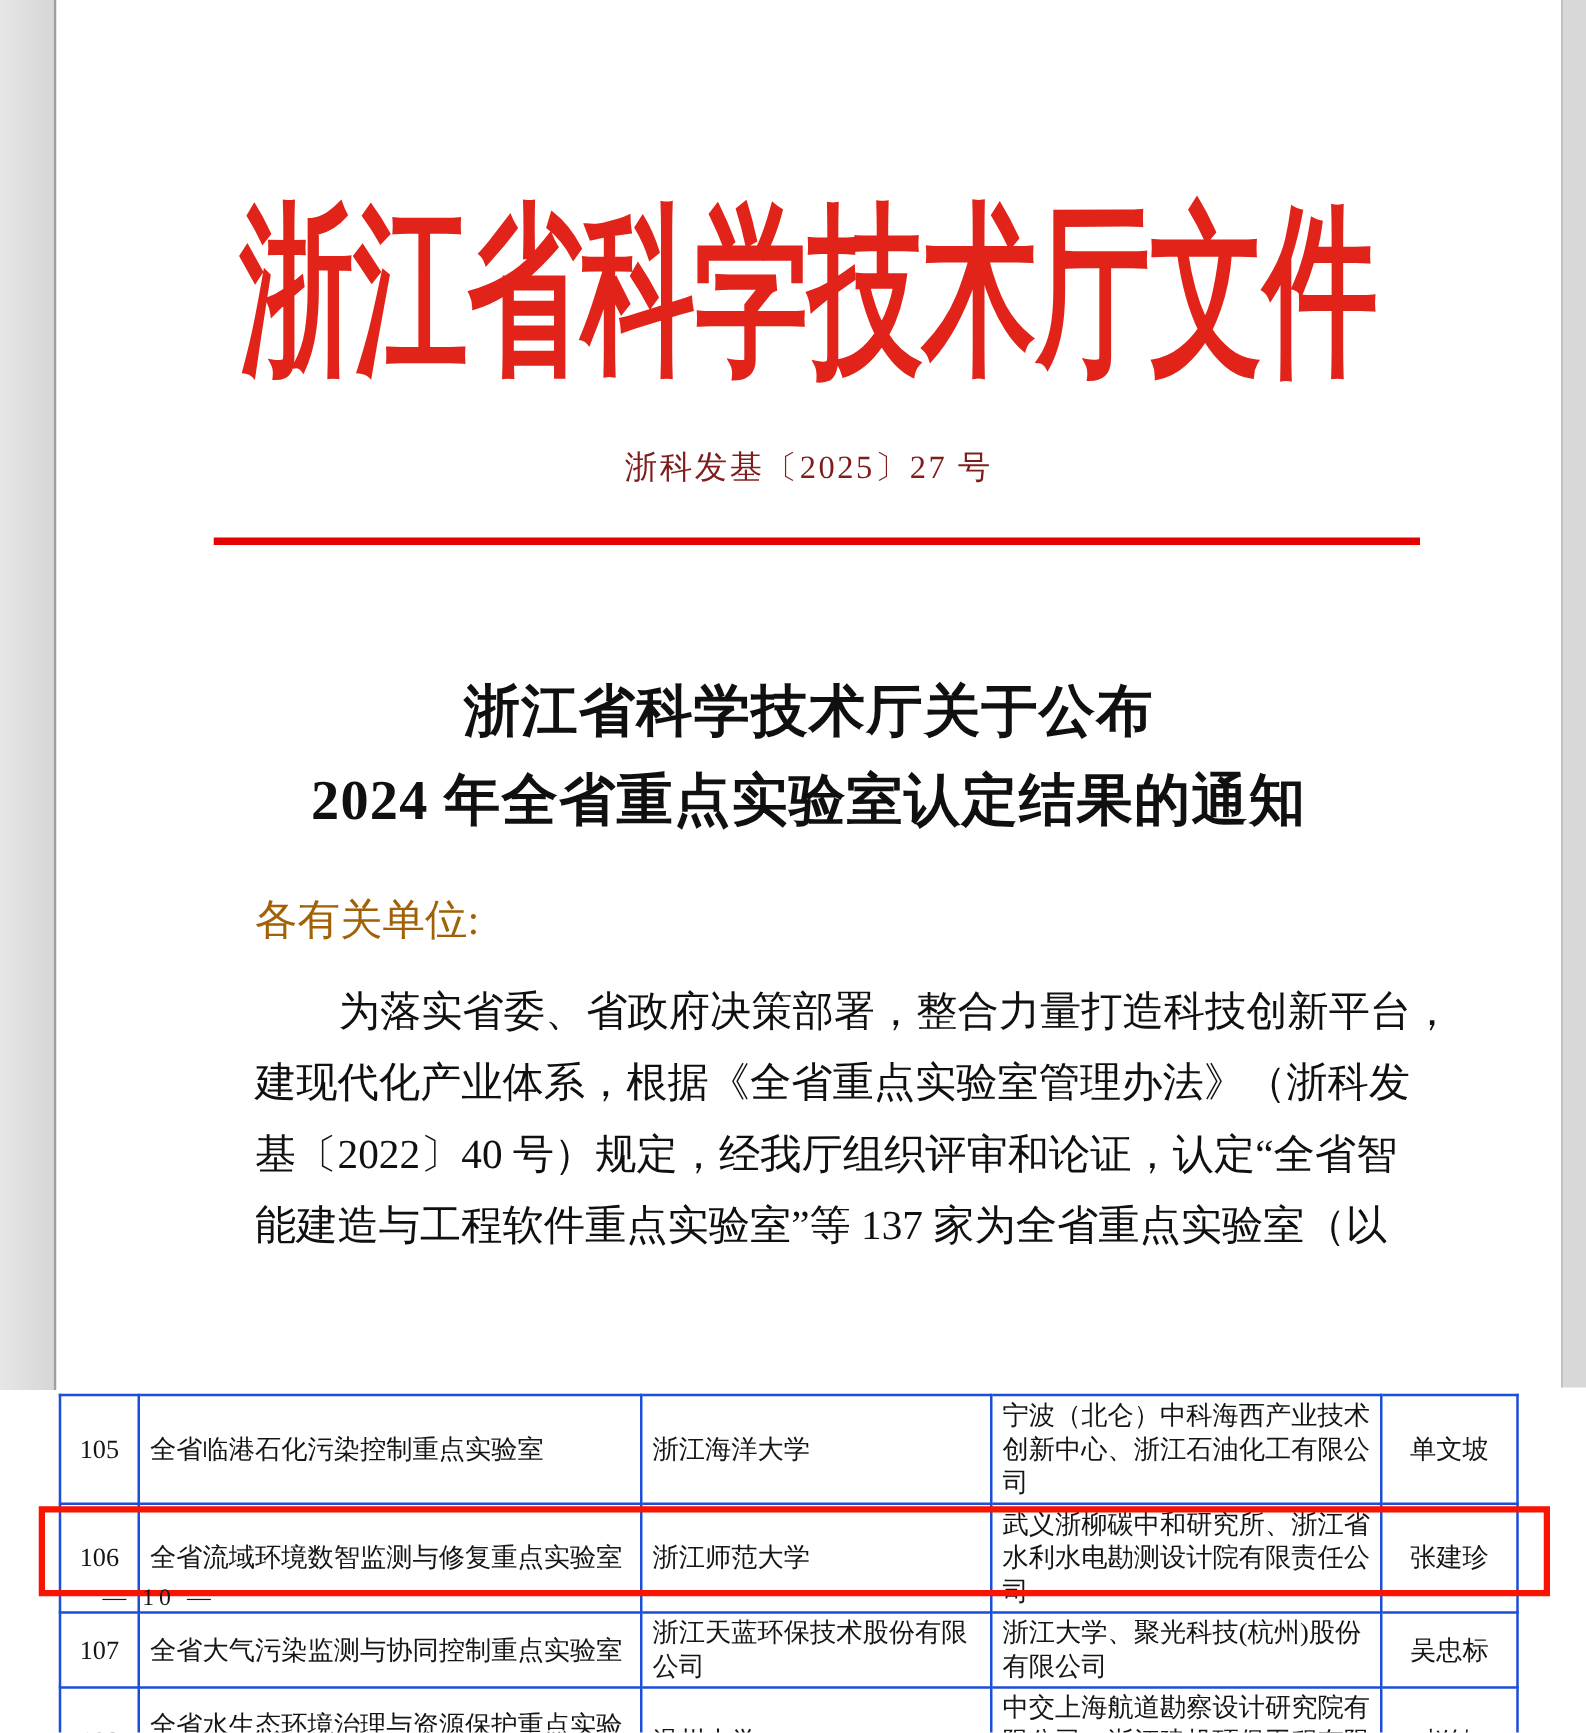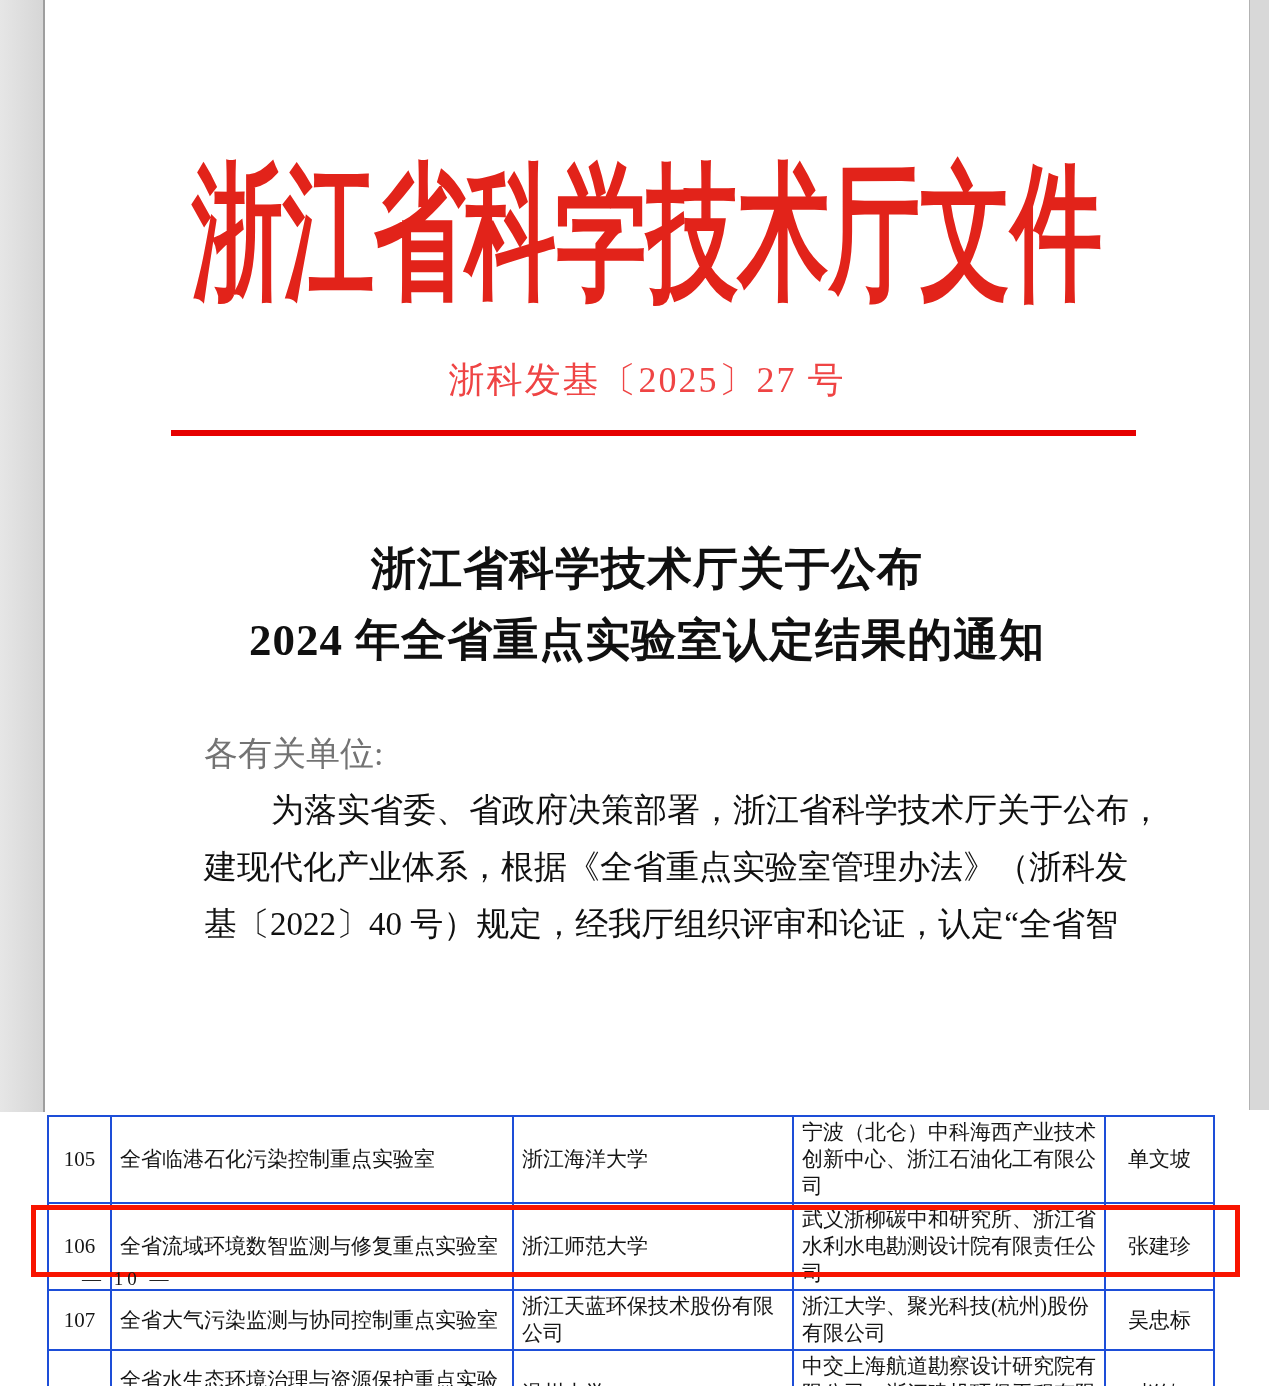--- a/index.html
+++ b/index.html
@@ -21,33 +21,33 @@
   
   .red-title{
     position:absolute;left:45px;right:20px;top:160px;
     text-align:center;font-size:91px;font-weight:bold;line-height:1;
     color:#e2231a;white-space:nowrap;
     transform:scaleY(1.62);transform-origin:50% 0;
     letter-spacing:0px;
   }
   .doc-no{
     position:absolute;left:45px;right:20px;top:356px;
-    text-align:center;font-size:36px;letter-spacing:2px;color:#ef4444;
+    text-align:center;font-size:26px;letter-spacing:2px;color:#7f1d1d;
   }
   .red-rule{
     position:absolute;left:171px;top:430px;width:965px;height:6px;
     background:#e60000;
   }
   .heading{
     position:absolute;left:45px;right:20px;top:534px;
     text-align:center;font-weight:bold;font-size:45px;line-height:71px;
     color:#101010;letter-spacing:1px;font-family:Liberation Serif, serif;
   }
   .salutation{
-    position:absolute;left:204px;top:731px;font-size:34px;color:#737373;
+    position:absolute;left:204px;top:713px;font-size:34px;color:#a16207;
   }
   .para{
     position:absolute;left:204px;top:782px;width:902px;
     font-size:33px;color:#101010;
   }
   .pline{
     height:57px;line-height:57px;white-space:nowrap;
     text-align:justify;text-align-last:justify;
   }
   .pline.first{text-indent:67px;}
@@ -90,23 +90,24 @@
 <div class="red-rule"></div>
 
 <div class="heading">
   <div>浙江省科学技术厅关于公布</div>
   <div>2024 年全省重点实验室认定结果的通知</div>
 </div>
 
 <div class="salutation">各有关单位:</div>
 
 <div class="para">
-  <div class="pline first">为落实省委、省政府决策部署，浙江省科学技术厅关于公布，</div>
+  <div class="pline first">为落实省委、省政府决策部署，整合力量打造科技创新平台，</div>
   <div class="pline">建现代化产业体系，根据《全省重点实验室管理办法》（浙科发</div>
   <div class="pline">基〔2022〕40 号）规定，经我厅组织评审和论证，认定“全省智</div>
+  <div class="pline">能建造与工程软件重点实验室”等 137 家为全省重点实验室（以</div>
 </div>
 
 <table class="labs">
   <colgroup>
     <col style="width:63px">
       <col style="width:402px">
       <col style="width:280px">
       <col style="width:312px">
       <col style="width:109px">
   </colgroup>

